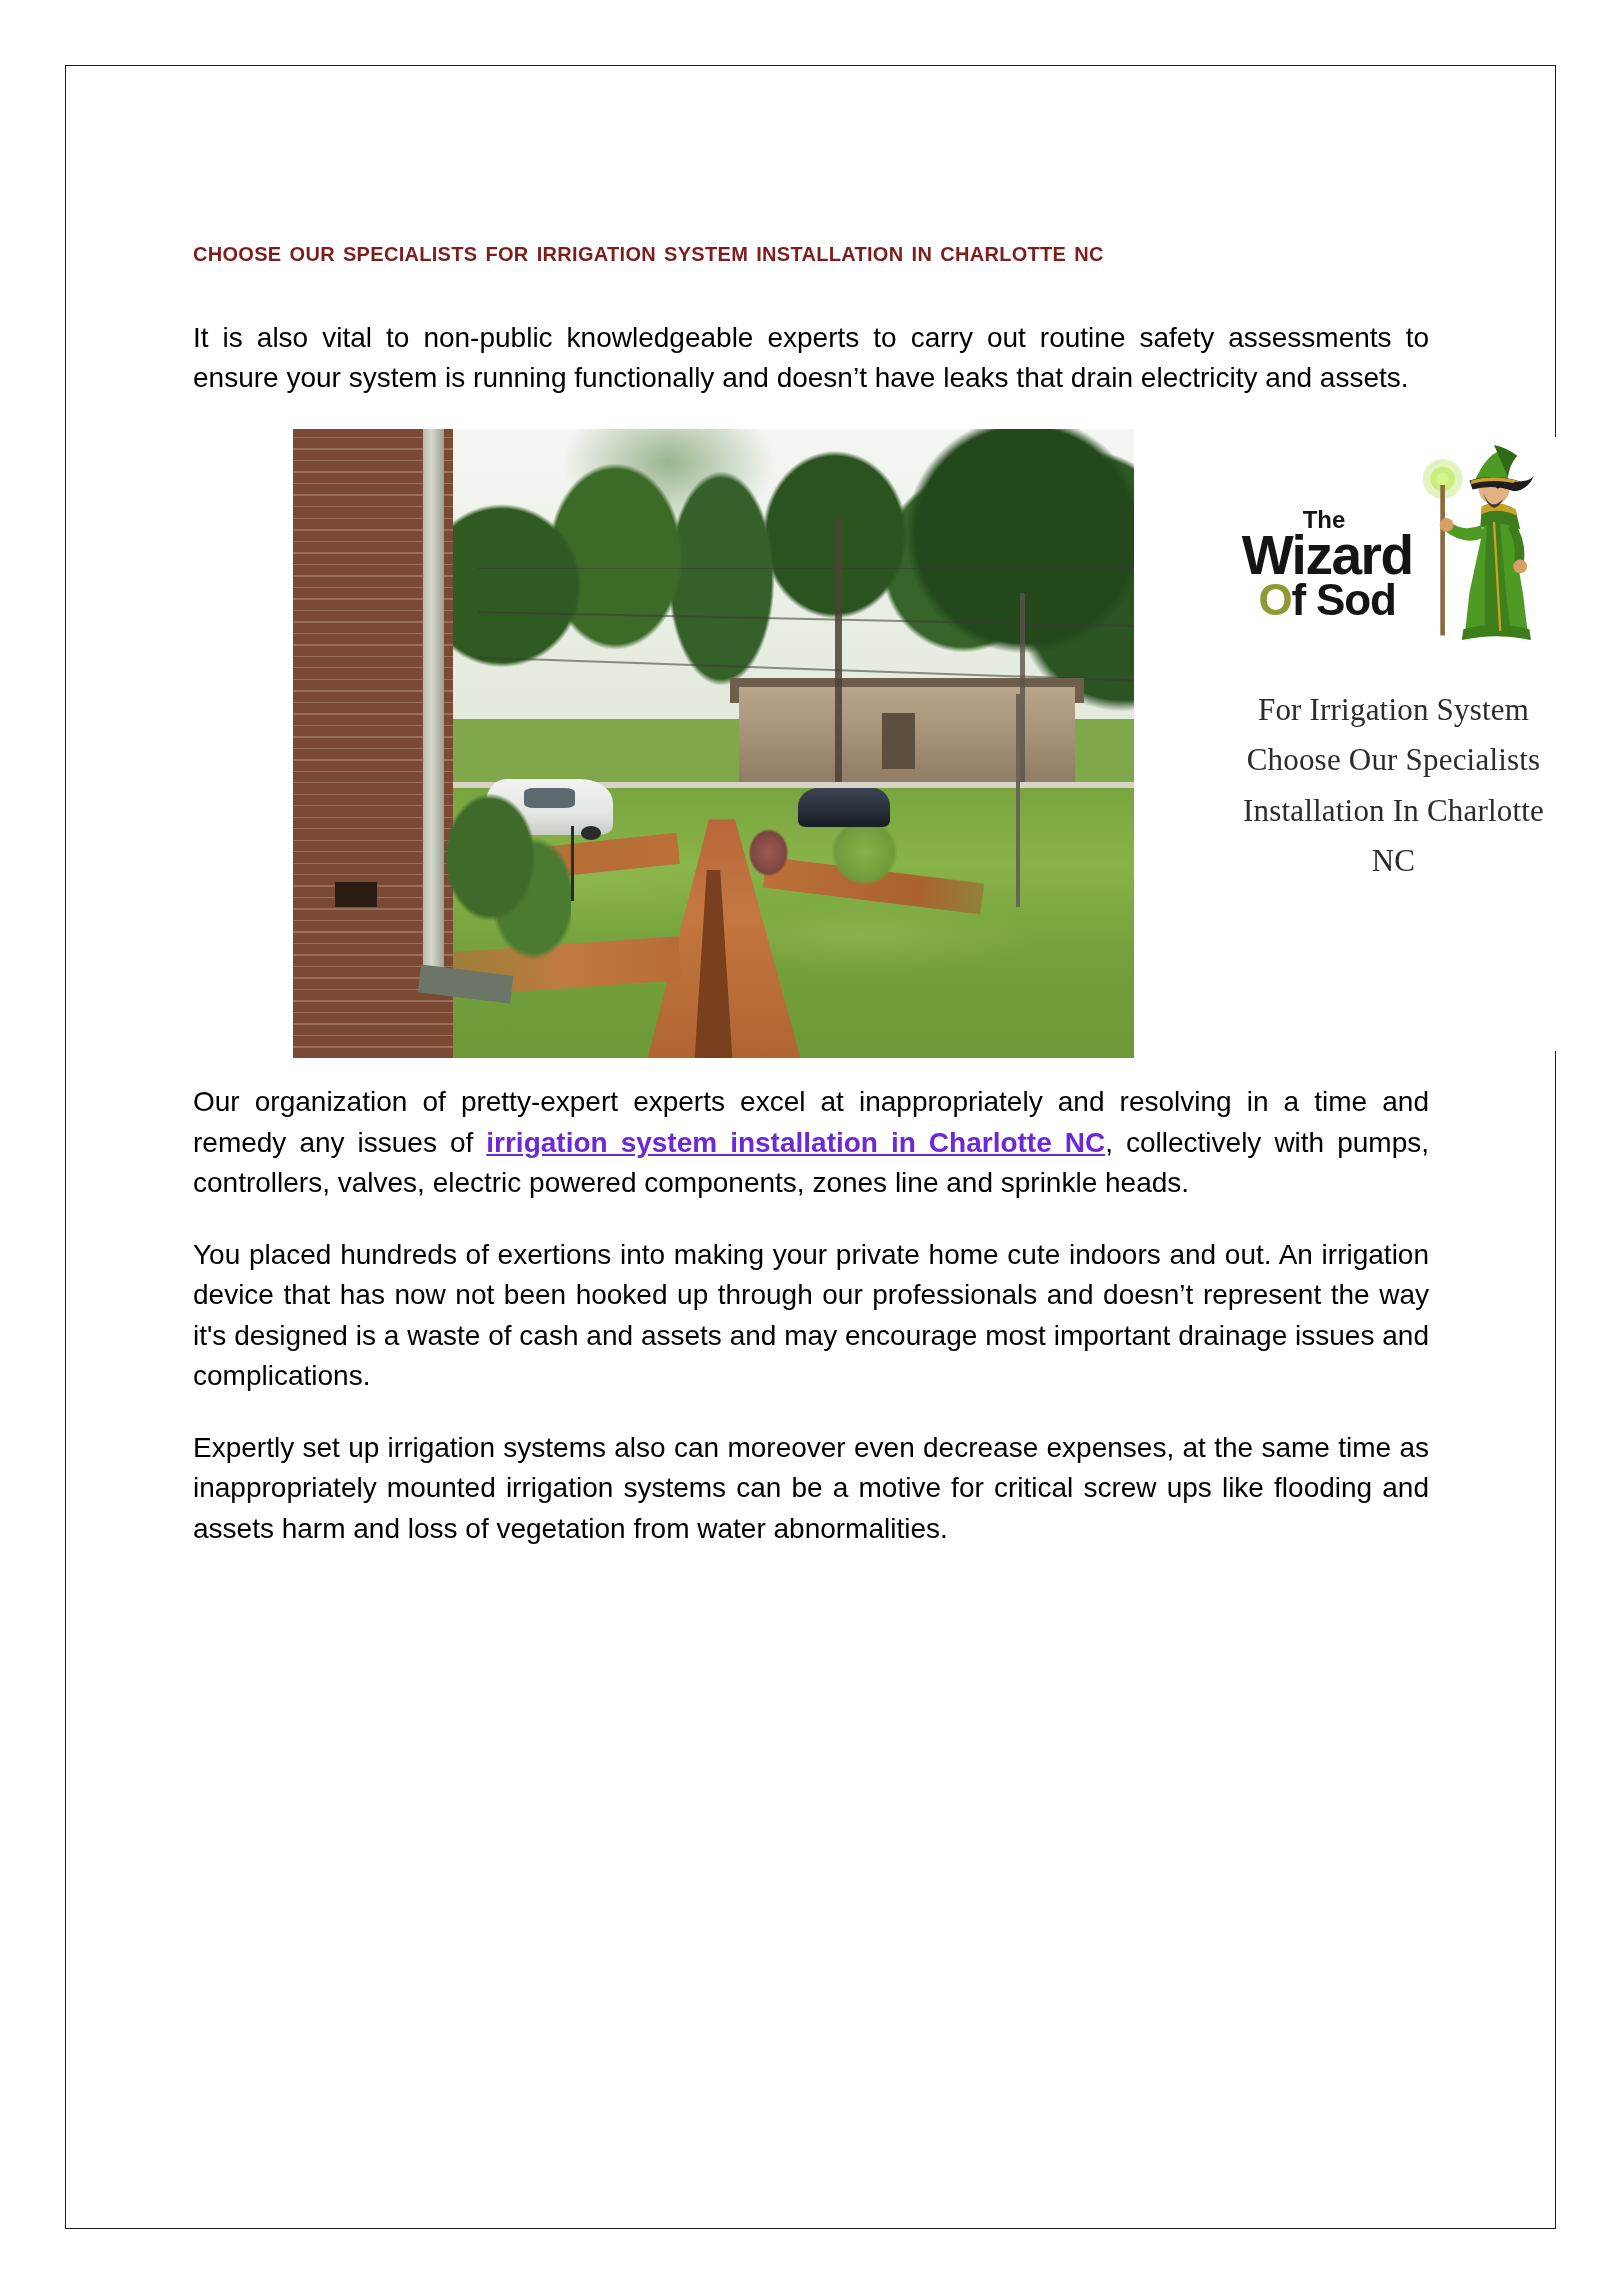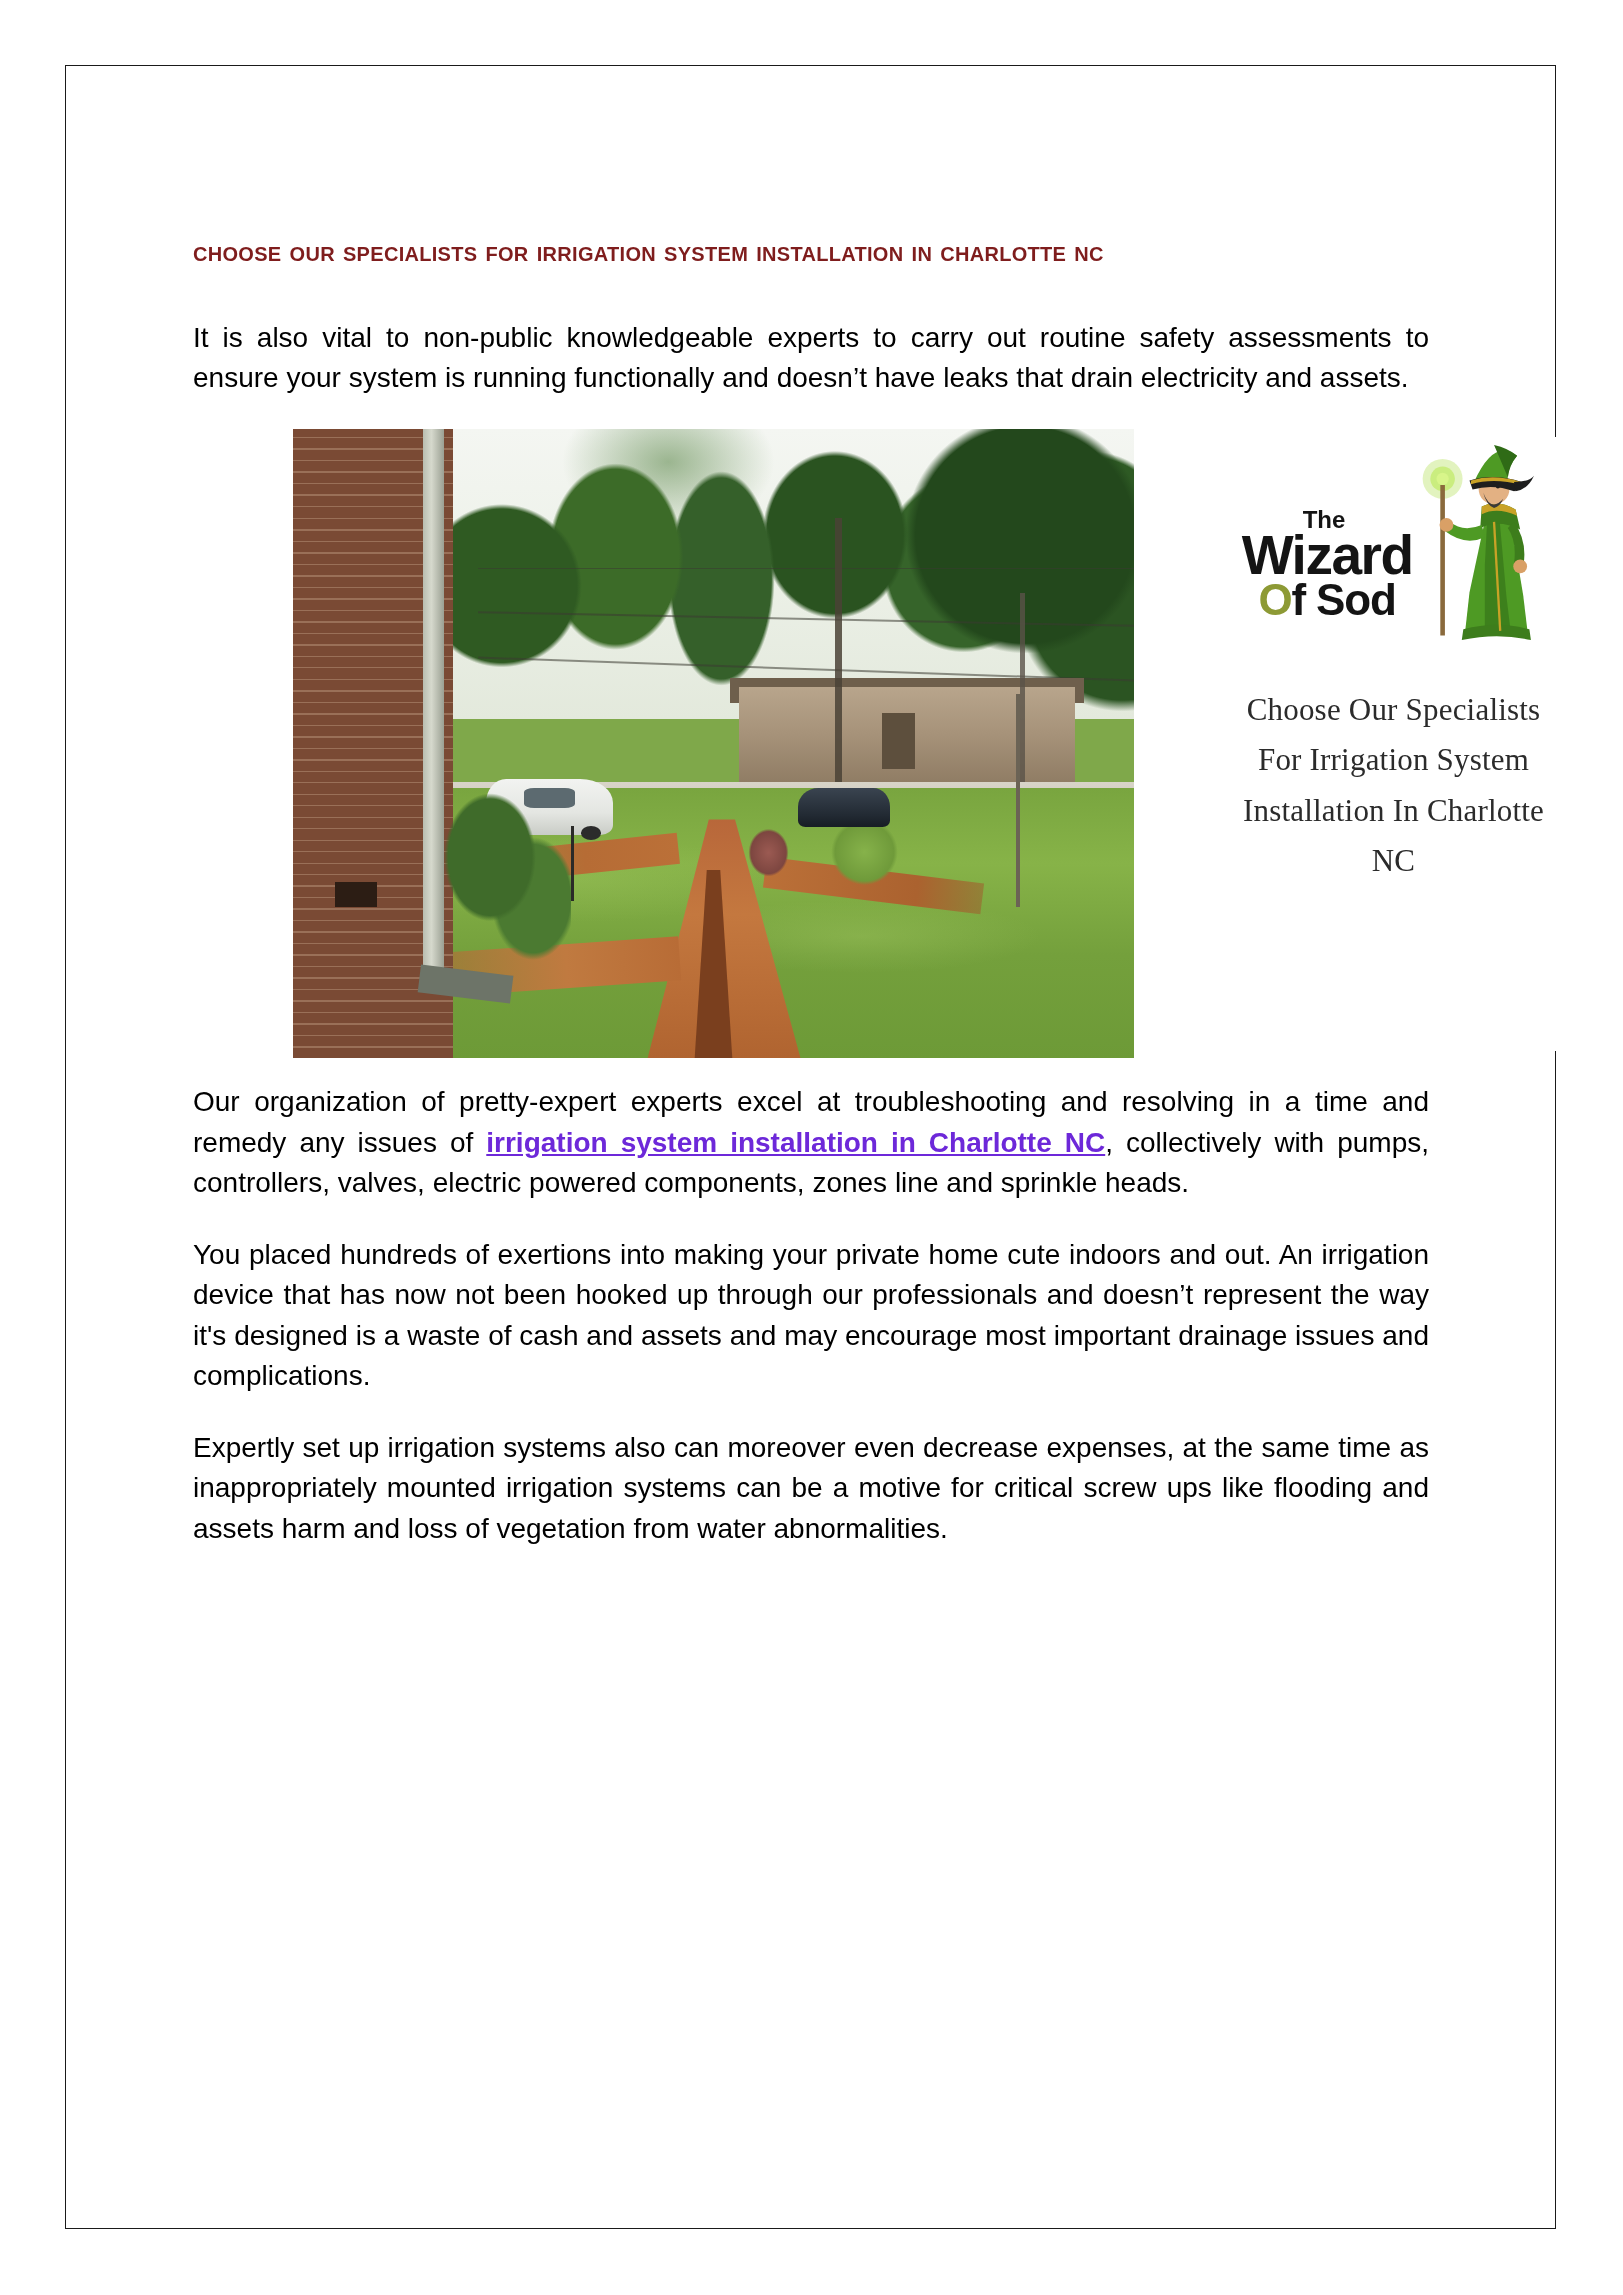--- a/index.html
+++ b/index.html
@@ -405,29 +405,29 @@
             <path d="M86 52 Q112 -6 142 18 Q128 34 130 52 Z" fill="#4e9a24"></path>
             <path d="M112 4 Q130 8 142 18 Q132 30 130 46 Z" fill="#2f6b16"></path>
             <path d="M80 50 Q112 40 148 52 Q150 62 138 64 Q110 54 84 62 Z" fill="#1e1e1e"></path>
             <path d="M82 50 Q112 41 147 52 L148 56 Q112 46 82 55 Z" fill="#c9a227"></path>
 
             <path d="M138 52 Q158 52 164 44 Q156 62 140 64 Z" fill="#1e1e1e"></path>
           </svg>
         </div>
 
         <div class="caption">
+          <span>For Irrigation System</span>
           <span>Choose Our Specialists</span>
-          <span>For Irrigation System</span>
           <span>Installation In Charlotte</span>
           <span>NC</span>
         </div>
       </div>
     </div>
 
-    <p class="para"><span>Our organization of pretty-expert experts excel at troubleshooting and resolving in a time and remedy any issues of </span><a class="doc-link" href="#">irrigation system installation in Charlotte NC</a><span>, collectively with pumps, controllers, valves, electric powered components, zones line and sprinkle heads.</span></p>
+    <p class="para"><span>Our organization of pretty-expert experts excel at inappropriately and resolving in a time and remedy any issues of </span><a class="doc-link" href="#">irrigation system installation in Charlotte NC</a><span>, collectively with pumps, controllers, valves, electric powered components, zones line and sprinkle heads.</span></p>
 
     <p class="para">You placed hundreds of exertions into making your private home cute indoors and out. An irrigation device that has now not been hooked up through our professionals and doesn’t represent the way it's designed is a waste of cash and assets and may encourage most important drainage issues and complications.</p>
 
     <p class="para">Expertly set up irrigation systems also can moreover even decrease expenses, at the same time as inappropriately mounted irrigation systems can be a motive for critical screw ups like flooding and assets harm and loss of vegetation from water abnormalities.</p>
 
   </div>
 </div>
 
 
 </body></html>

